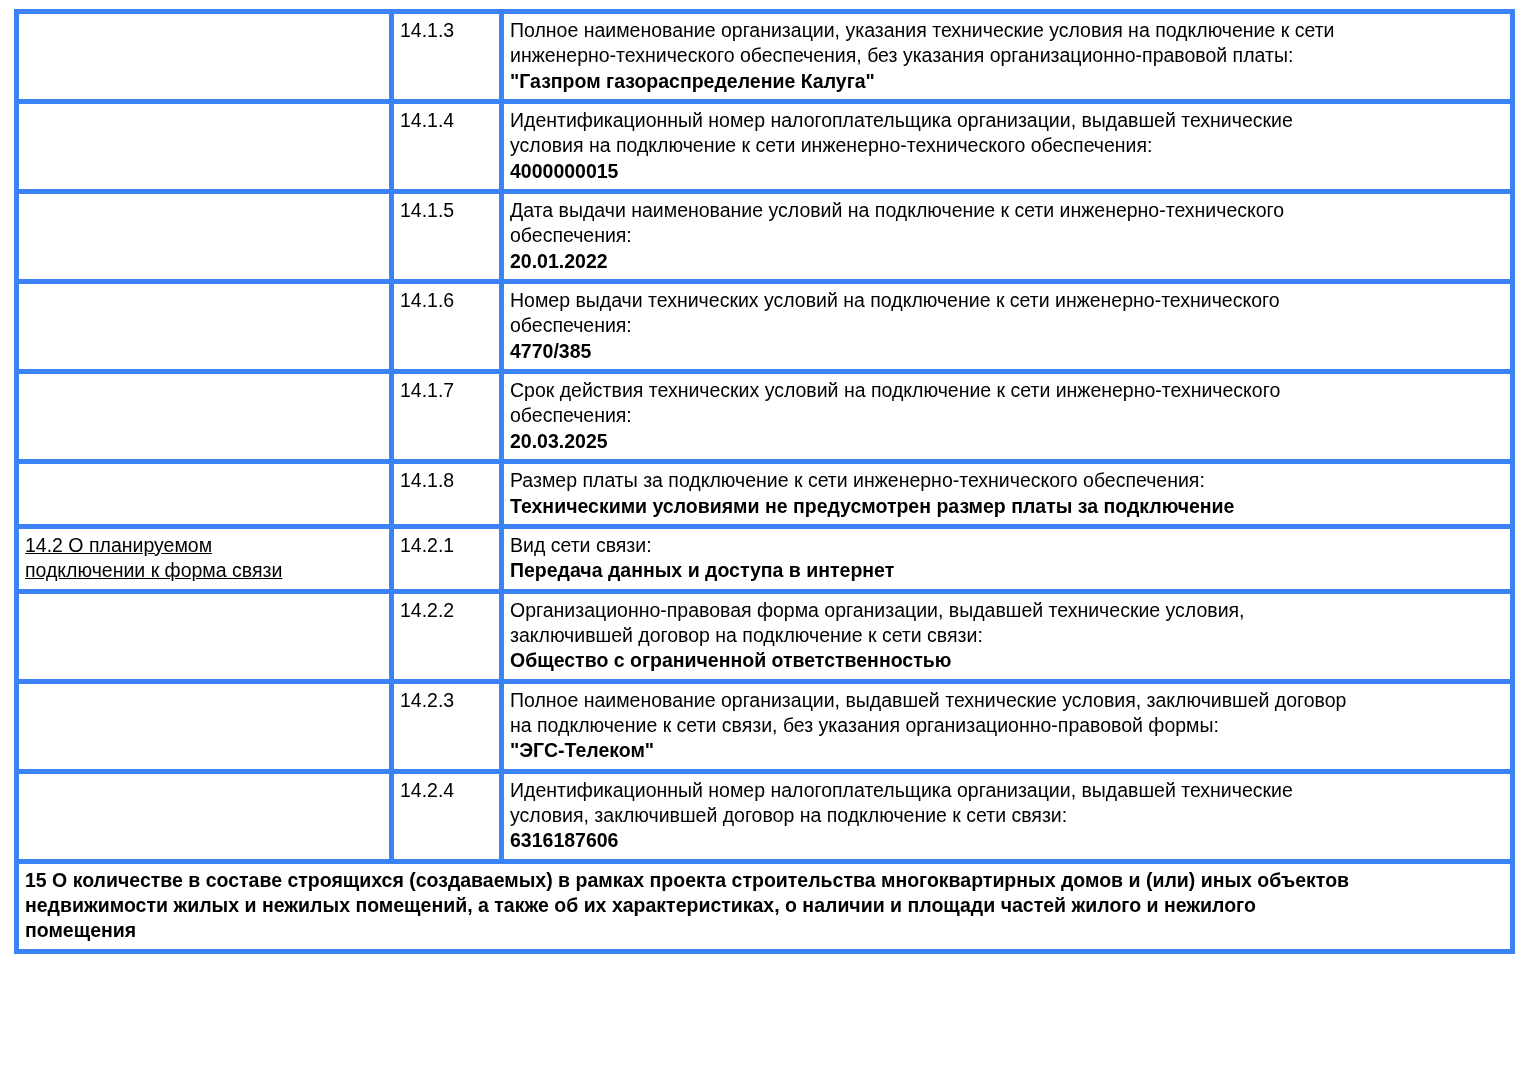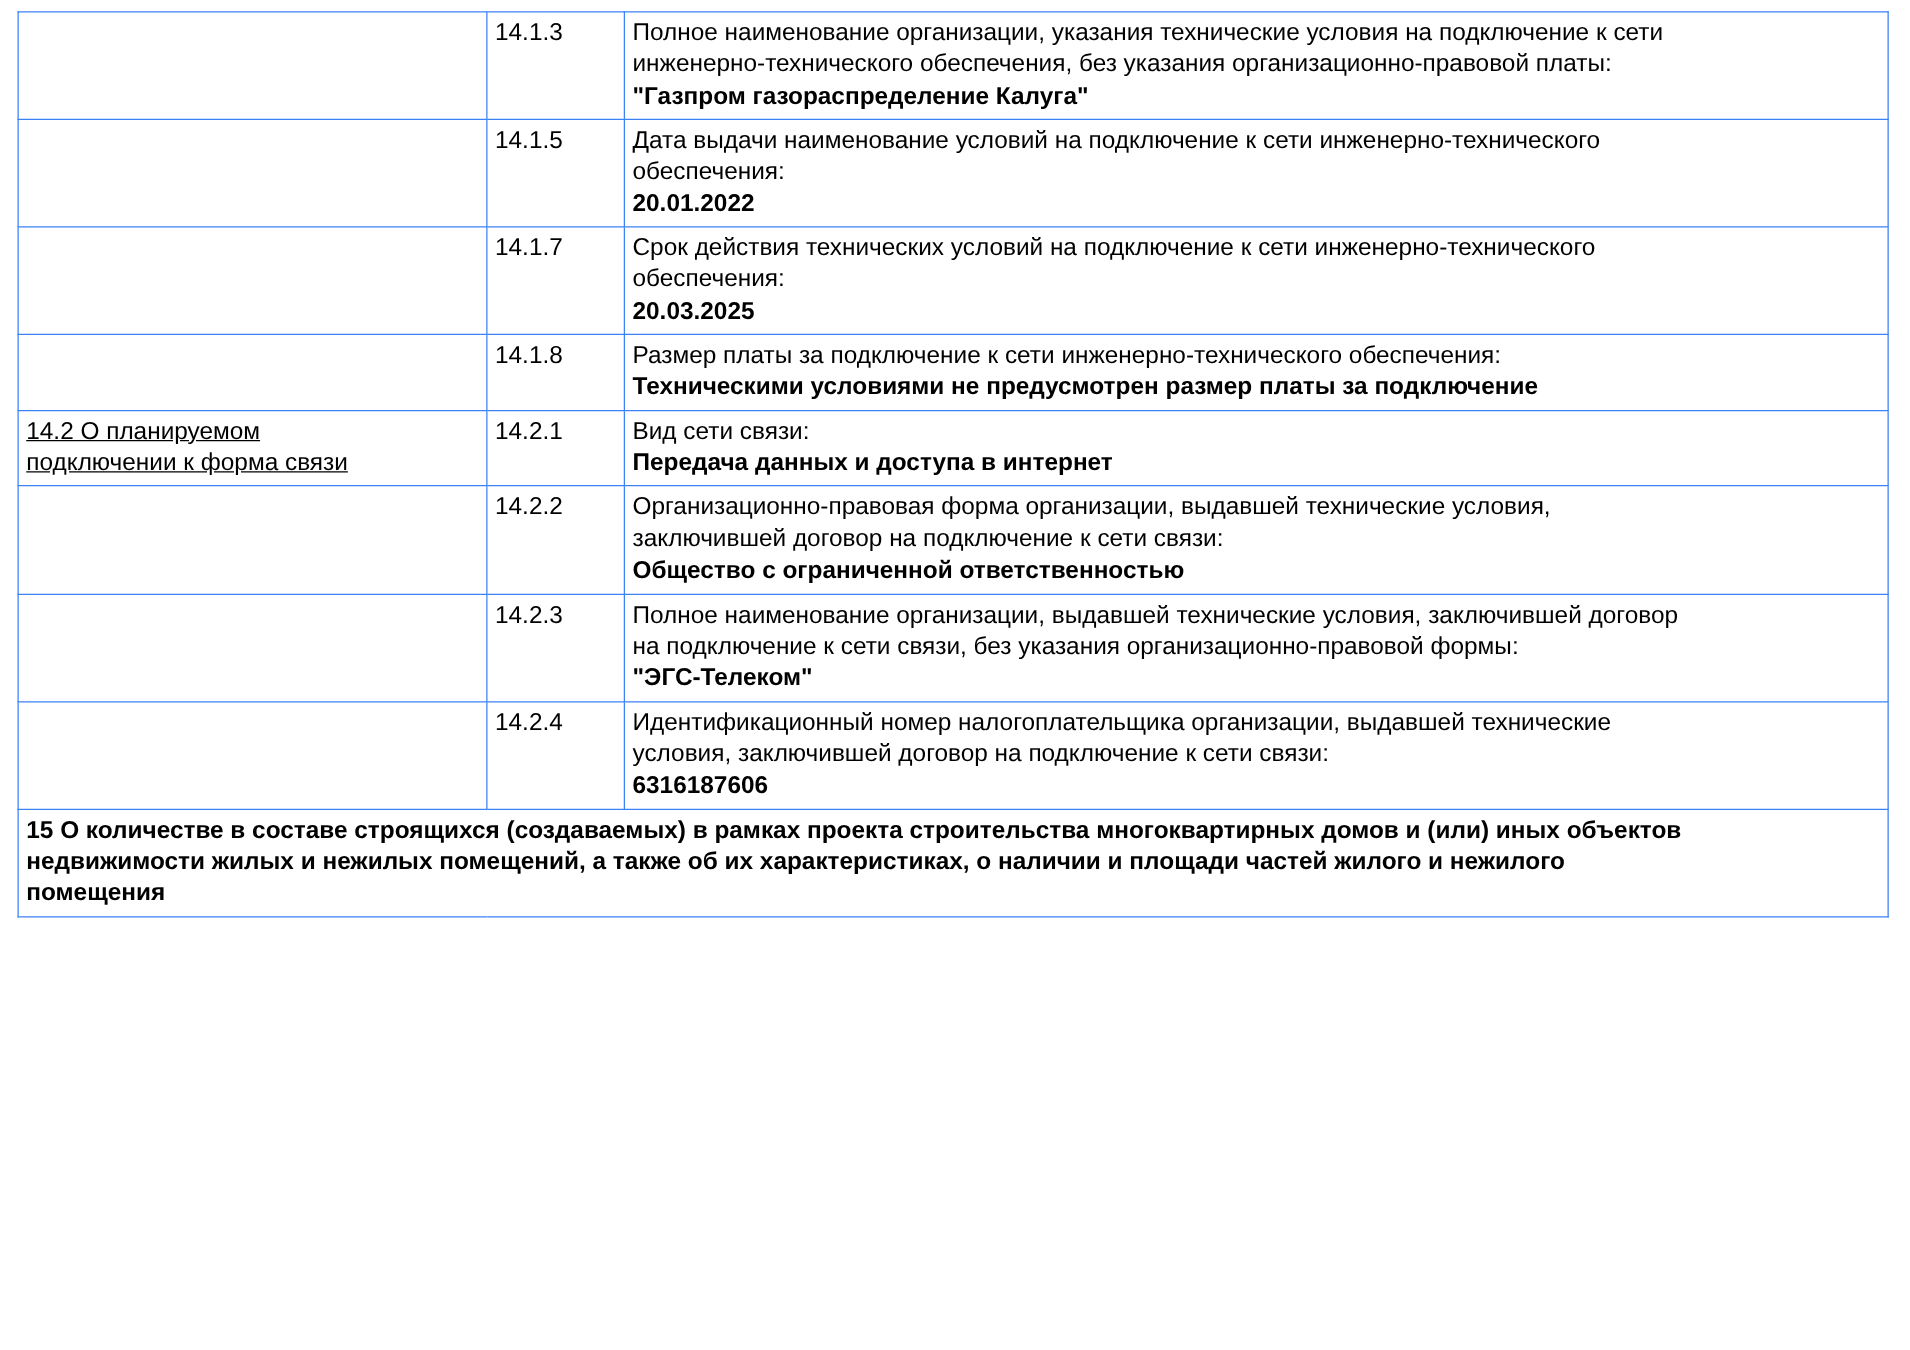--- a/index.html
+++ b/index.html
@@ -20,21 +20,21 @@
     position: relative;
     box-sizing: border-box;
   }
   table.doc-table {
     border-collapse: collapse;
     table-layout: fixed;
     width: 1496px;
     margin: 9px 0 0 14px;
   }
   table.doc-table td {
-    border: 1px solid #3b82f6;
+    border: 5px solid #3b82f6;
     vertical-align: top;
     padding: 4px 6px 5px 6px;
     font-size: 19.5px;
     line-height: 1.30;
   }
   col.c1 { width: 375px; }
   col.c2 { width: 110px; }
   col.c3 { width: 1011px; }
 
   td.col-label {
@@ -72,31 +72,49 @@
       <tr>
         <td class="col-label"></td>
         <td class="col-num">14.1.3</td>
         <td class="col-body">
           <span class="line">Полное наименование организации, указания технические условия на подключение к сети</span>
           <span class="line">инженерно-технического обеспечения, без указания организационно-правовой платы:</span>
           <span class="line bold">"Газпром газораспределение Калуга"</span>
         </td>
       </tr>
 
+      <tr>
+        <td class="col-label"></td>
+        <td class="col-num">14.1.4</td>
+        <td class="col-body">
+          <span class="line">Идентификационный номер налогоплательщика организации, выдавшей технические</span>
+          <span class="line">условия на подключение к сети инженерно-технического обеспечения:</span>
+          <span class="line bold">4000000015</span>
+        </td>
+      </tr>
 
       <tr>
         <td class="col-label"></td>
         <td class="col-num">14.1.5</td>
         <td class="col-body">
           <span class="line">Дата выдачи наименование условий на подключение к сети инженерно-технического</span>
           <span class="line">обеспечения:</span>
           <span class="line bold">20.01.2022</span>
         </td>
       </tr>
 
+      <tr>
+        <td class="col-label"></td>
+        <td class="col-num">14.1.6</td>
+        <td class="col-body">
+          <span class="line">Номер выдачи технических условий на подключение к сети инженерно-технического</span>
+          <span class="line">обеспечения:</span>
+          <span class="line bold">4770/385</span>
+        </td>
+      </tr>
 
       <tr>
         <td class="col-label"></td>
         <td class="col-num">14.1.7</td>
         <td class="col-body">
           <span class="line">Срок действия технических условий на подключение к сети инженерно-технического</span>
           <span class="line">обеспечения:</span>
           <span class="line bold">20.03.2025</span>
         </td>
       </tr>

